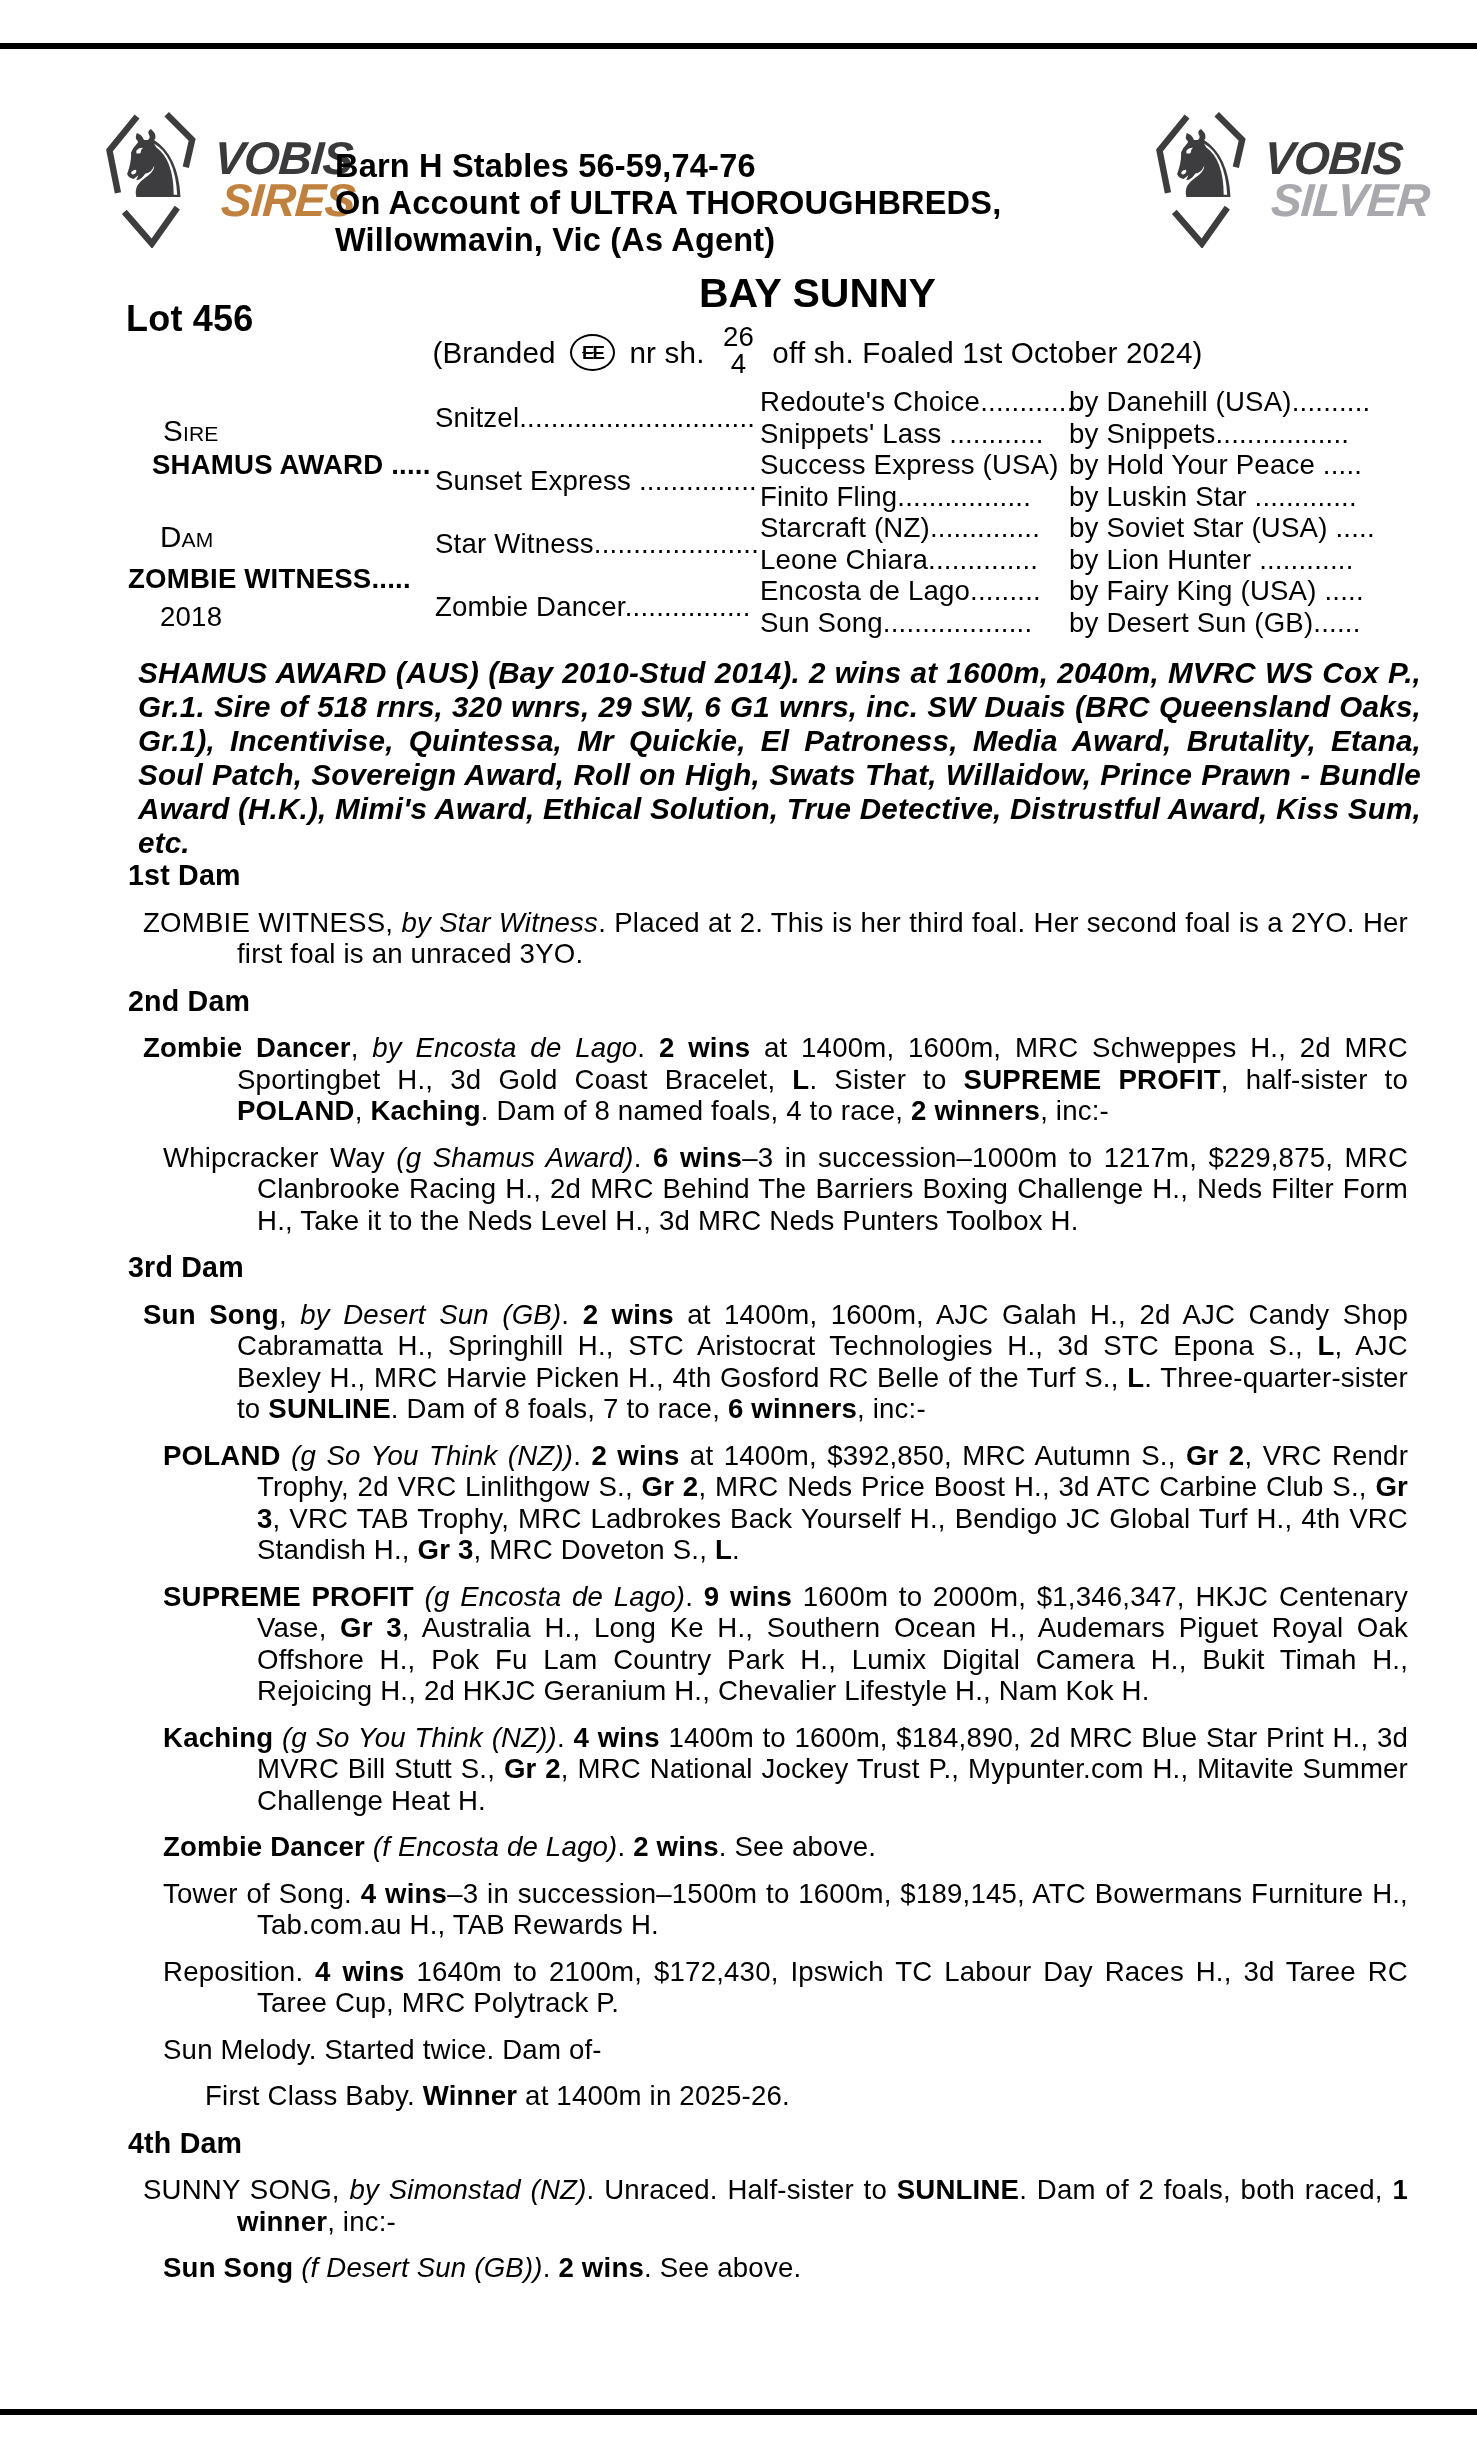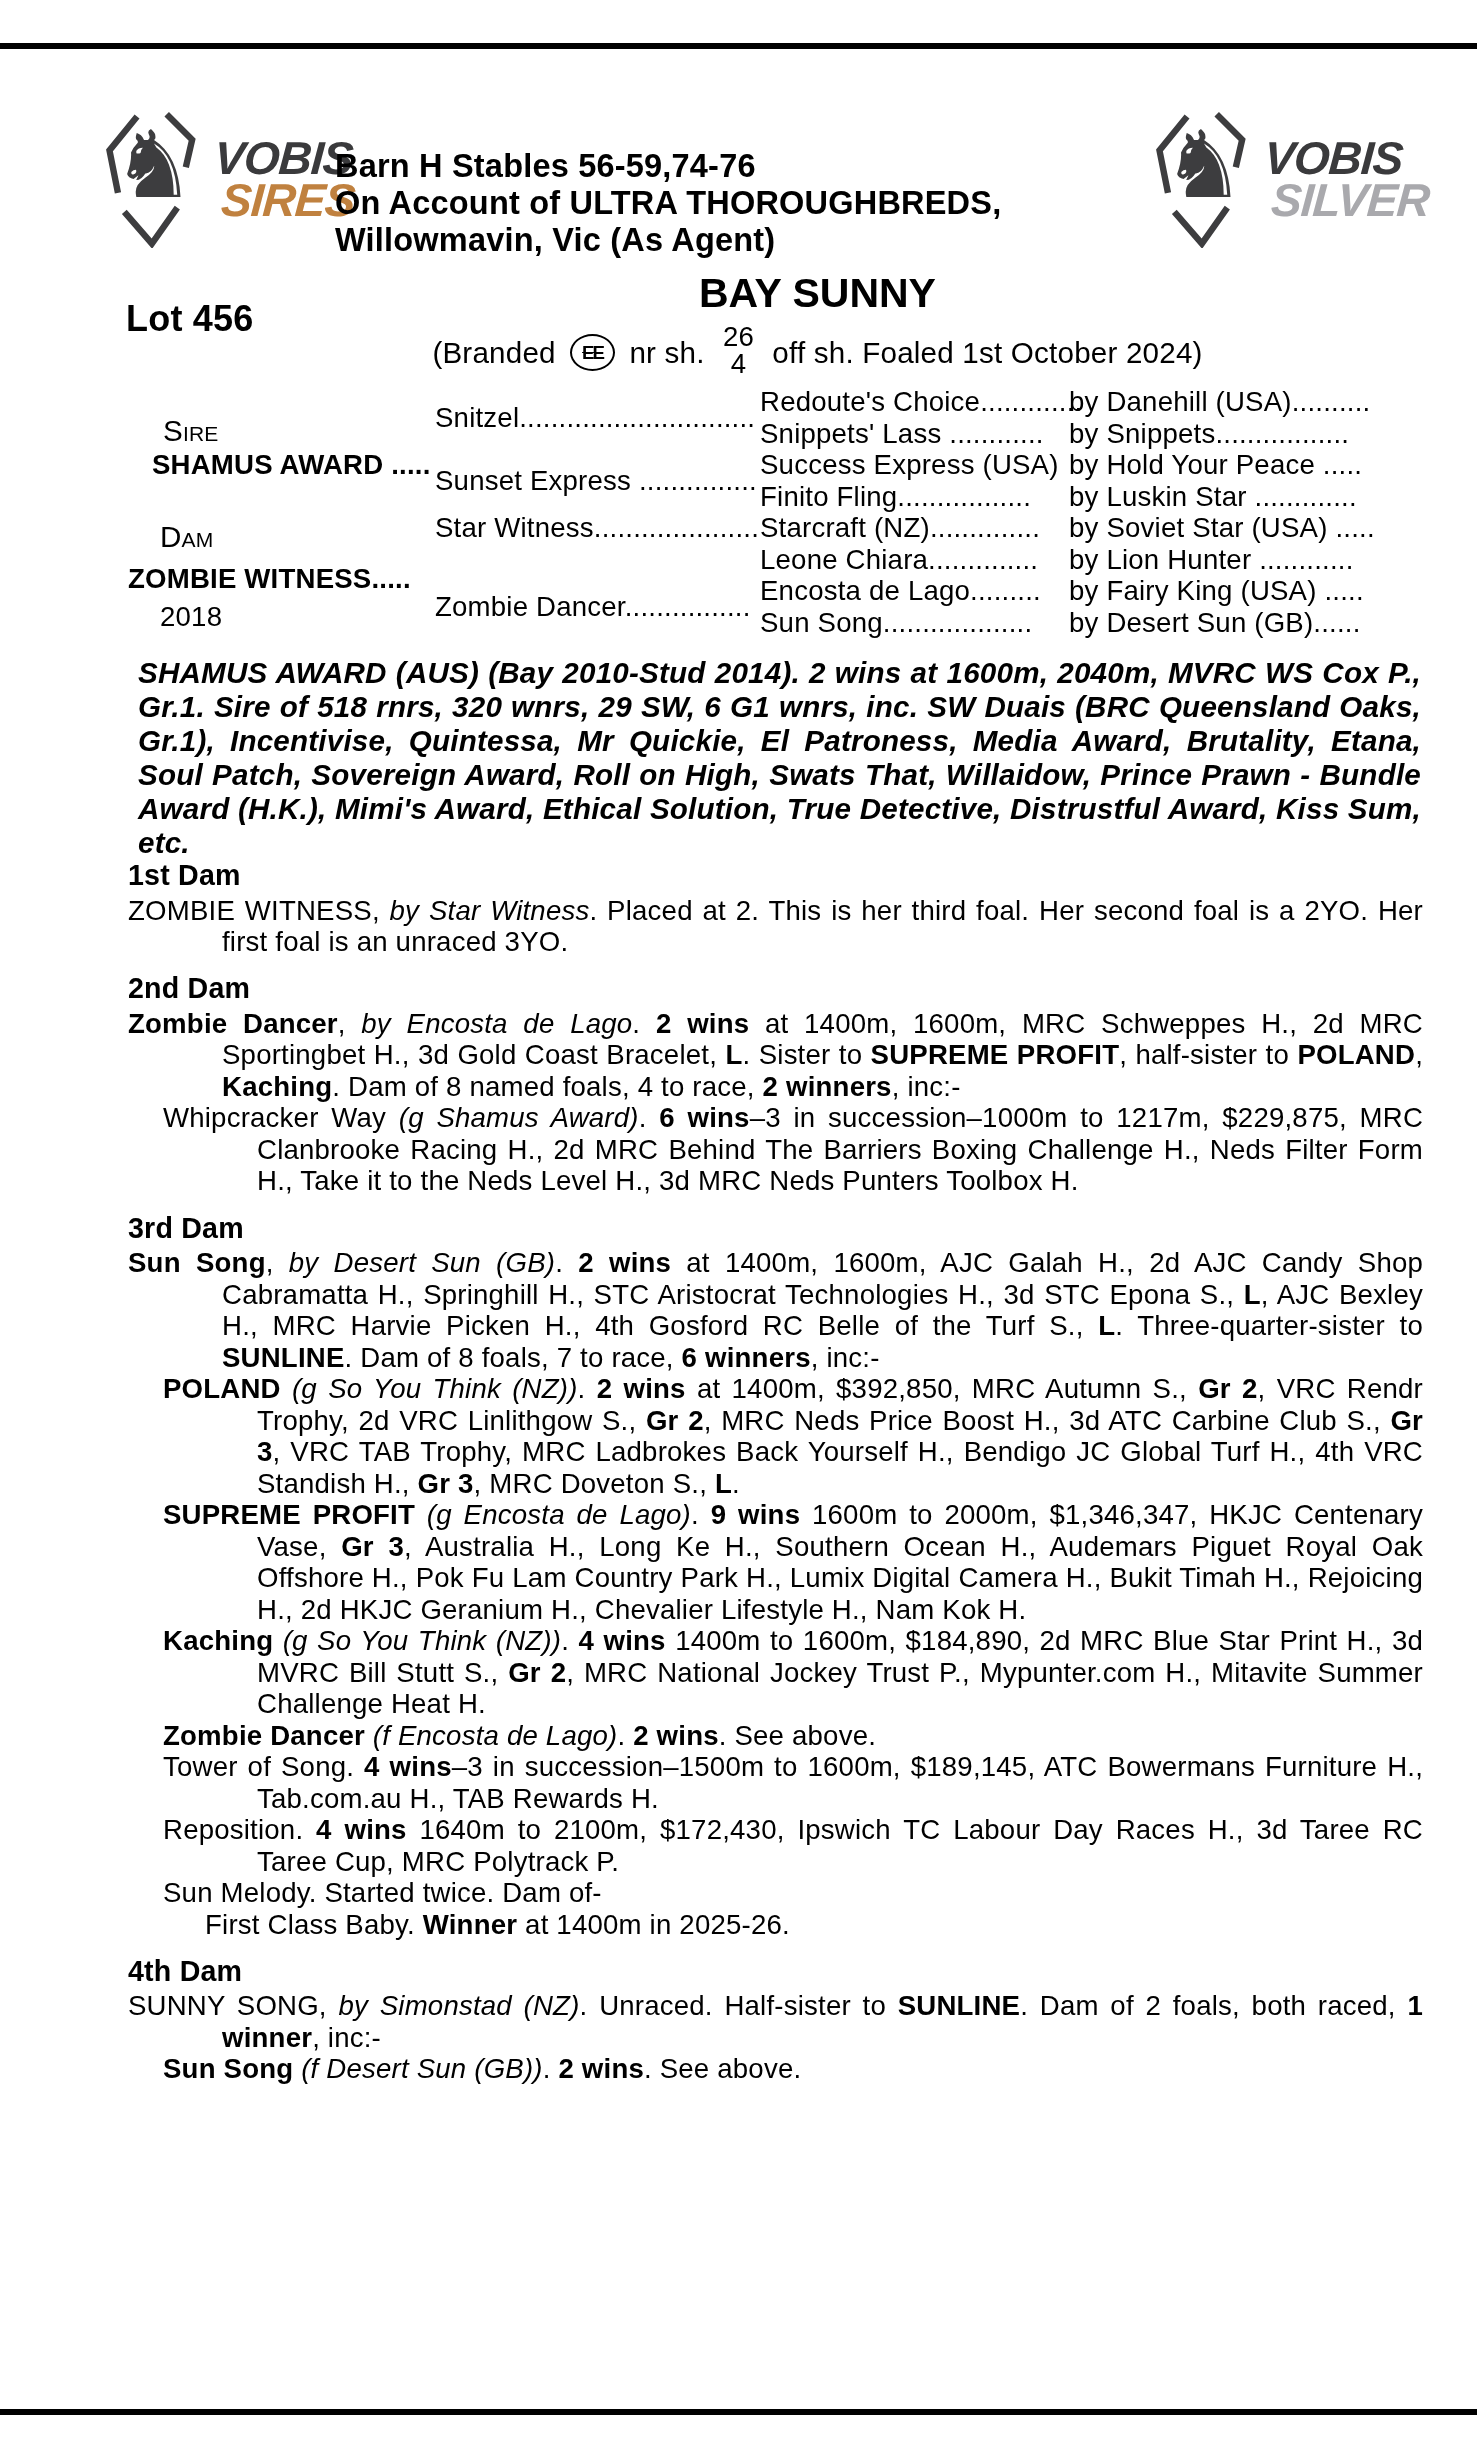--- a/index.html
+++ b/index.html
@@ -44,21 +44,21 @@
   .pedname{font-weight:bold;}
 
   
   .sire-summary{position:absolute;left:138px;top:656px;width:1283px;
     font-weight:bold;font-style:italic;font-size:29.6px;line-height:34px;text-align:justify;}
 
   
   .dams{position:absolute;left:128px;top:859px;width:1295px;font-size:27.6px;line-height:31.5px;}
   .dam-heading{font-weight:bold;font-size:28.6px;line-height:32.5px;margin-top:14.8px;margin-bottom:3px;}
   .dam-heading.first{margin-top:0;}
-  .para{margin:0;text-align:justify;padding-left:94px;text-indent:-94px;}
+  .para{margin:15px;text-align:justify;padding-left:94px;text-indent:-94px;}
   .para.lvl1{margin-left:35px;}
   .para.lvl2{margin-left:77px;}
   .r-b{font-weight:bold;}
   .r-i{font-style:italic;}
 </style>
 </head>
 <body>
 
 <div class="page">
   <div class="rule top"></div>
@@ -117,21 +117,21 @@
   <div class="ped">
 
     <span class="sc" style="left:163px;top:414px;">Sire</span>
     <span class="pedname" style="left:128px;top:449px;margin-left:24px;">SHAMUS AWARD .....</span>
     <span class="sc" style="left:160px;top:520px;">Dam</span>
     <span class="pedname" style="left:128px;top:563px;">ZOMBIE WITNESS.....</span>
     <span style="left:160px;top:601px;">2018</span>
 
     <span style="left:435px;top:402px;">Snitzel..............................</span>
     <span style="left:435px;top:465px;">Sunset Express ...............</span>
-    <span style="left:435px;top:512px;">Star Witness.....................</span>
+    <span style="left:435px;top:528px;">Star Witness.....................</span>
     <span style="left:435px;top:591px;">Zombie Dancer................</span>
 
     <span style="left:760px;top:386px;">Redoute's Choice.............</span>
     <span style="left:1069px;top:386px;">by Danehill (USA)..........</span>
     <span style="left:760px;top:418px;">Snippets' Lass ............</span>
     <span style="left:1069px;top:418px;">by Snippets.................</span>
     <span style="left:760px;top:449px;">Success Express (USA)</span>
     <span style="left:1069px;top:449px;">by Hold Your Peace .....</span>
     <span style="left:760px;top:481px;">Finito Fling.................</span>
     <span style="left:1069px;top:481px;">by Luskin Star .............</span>

